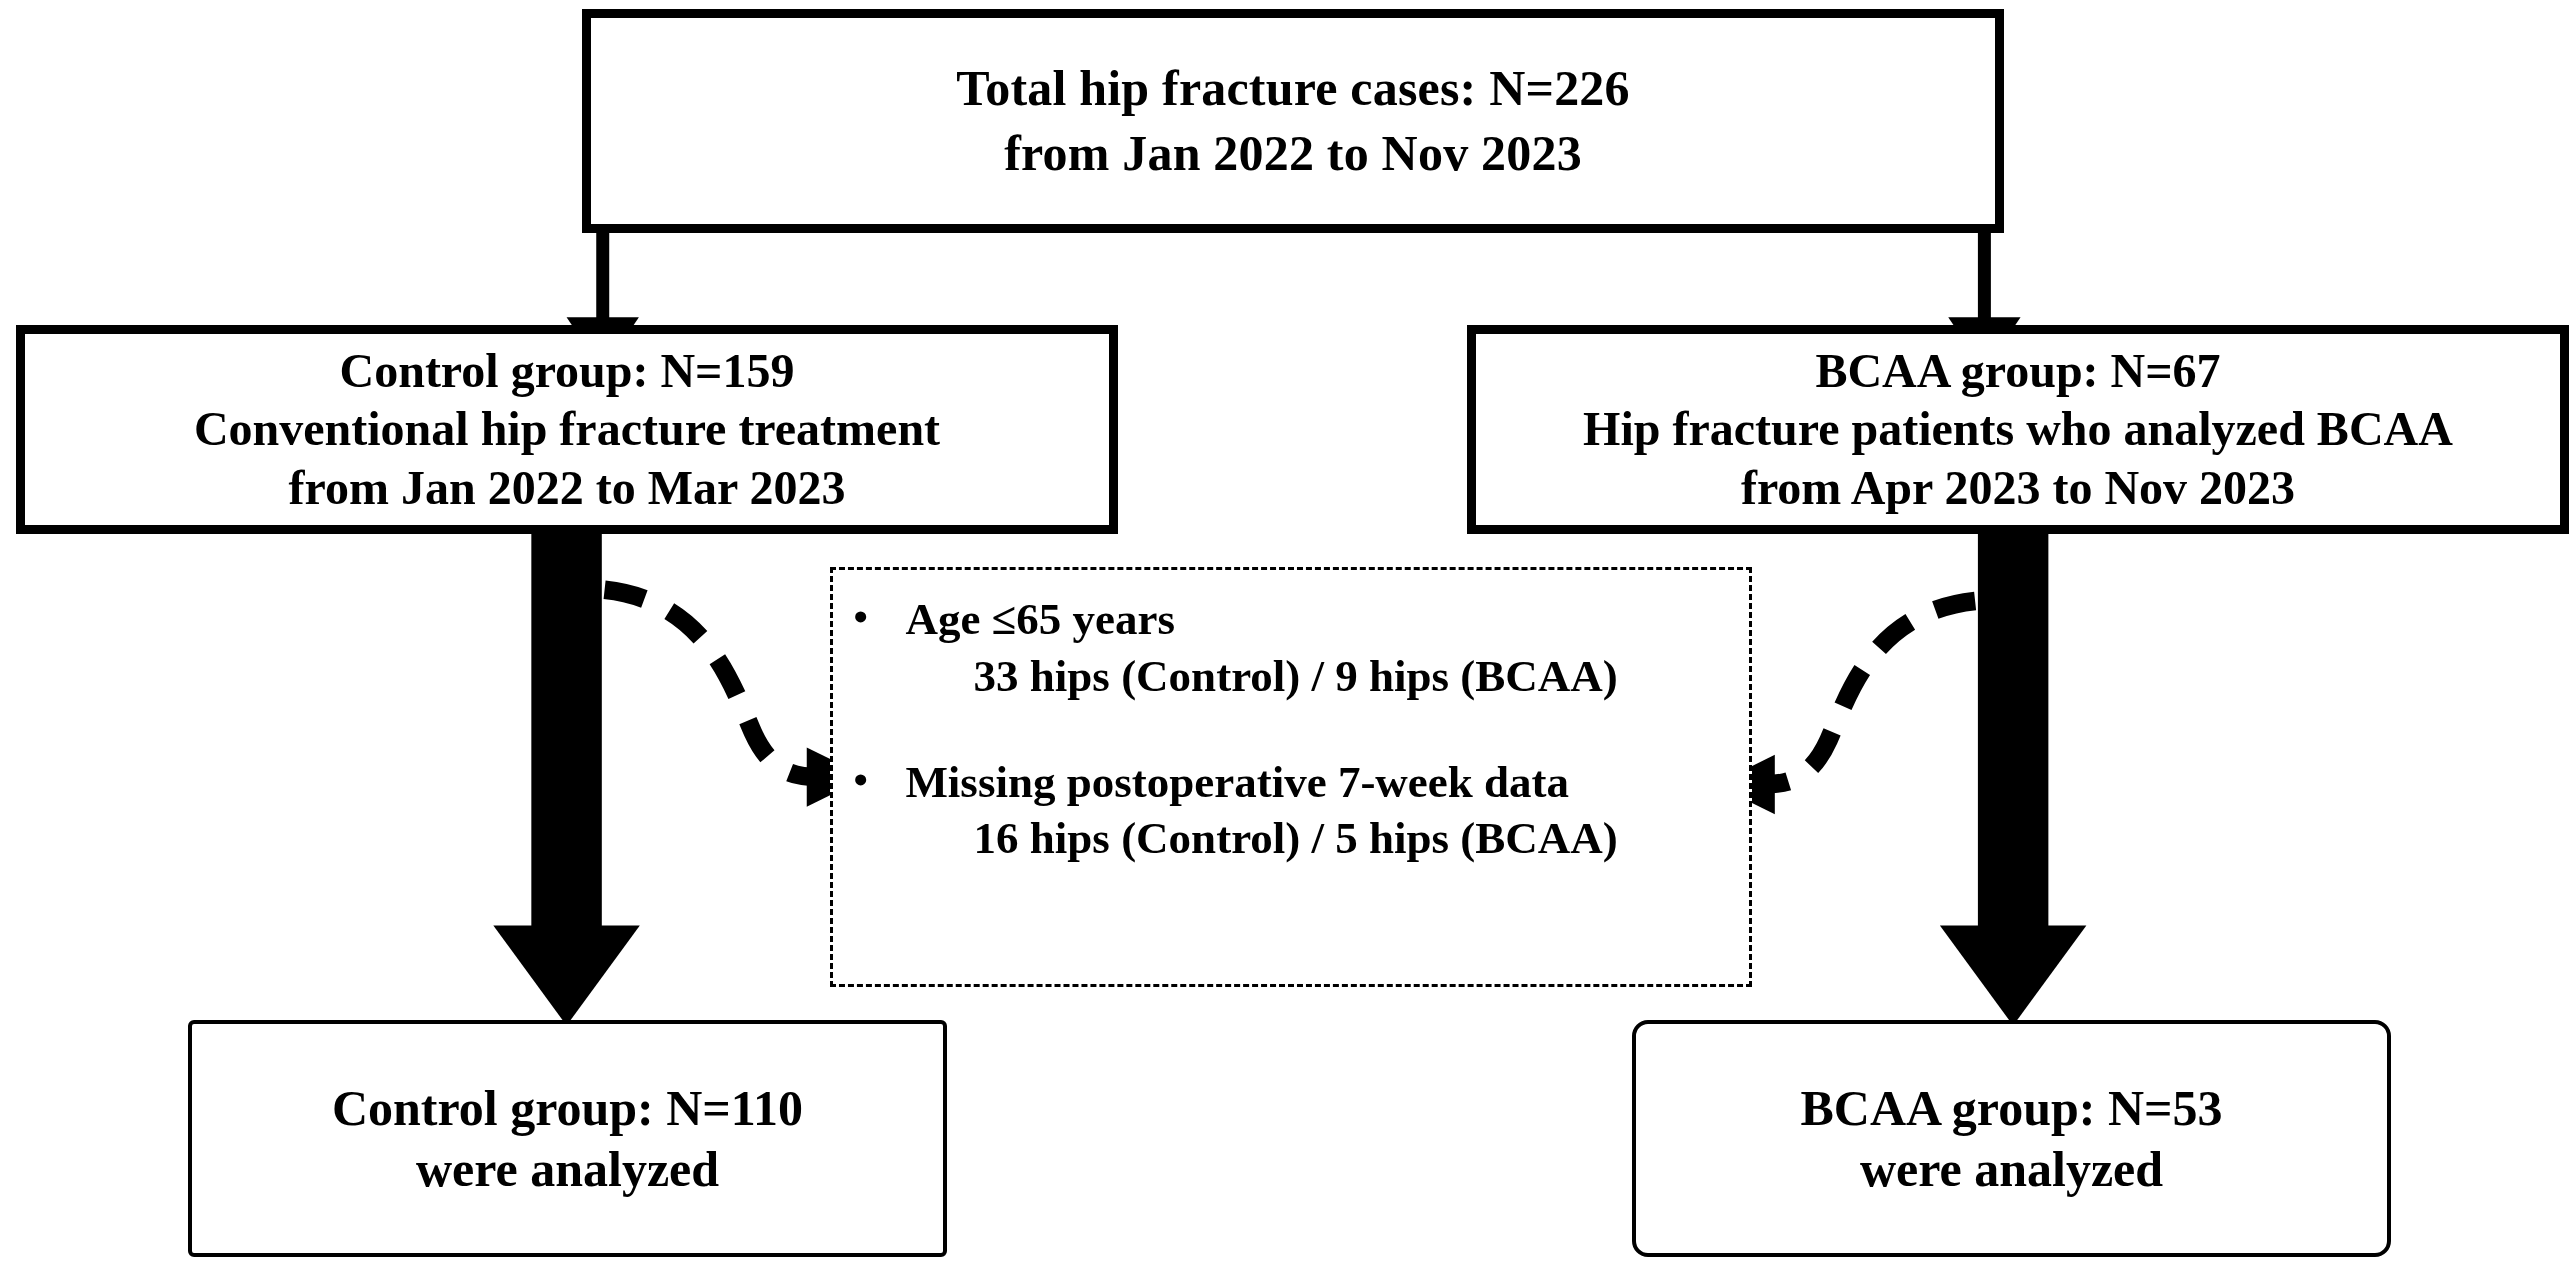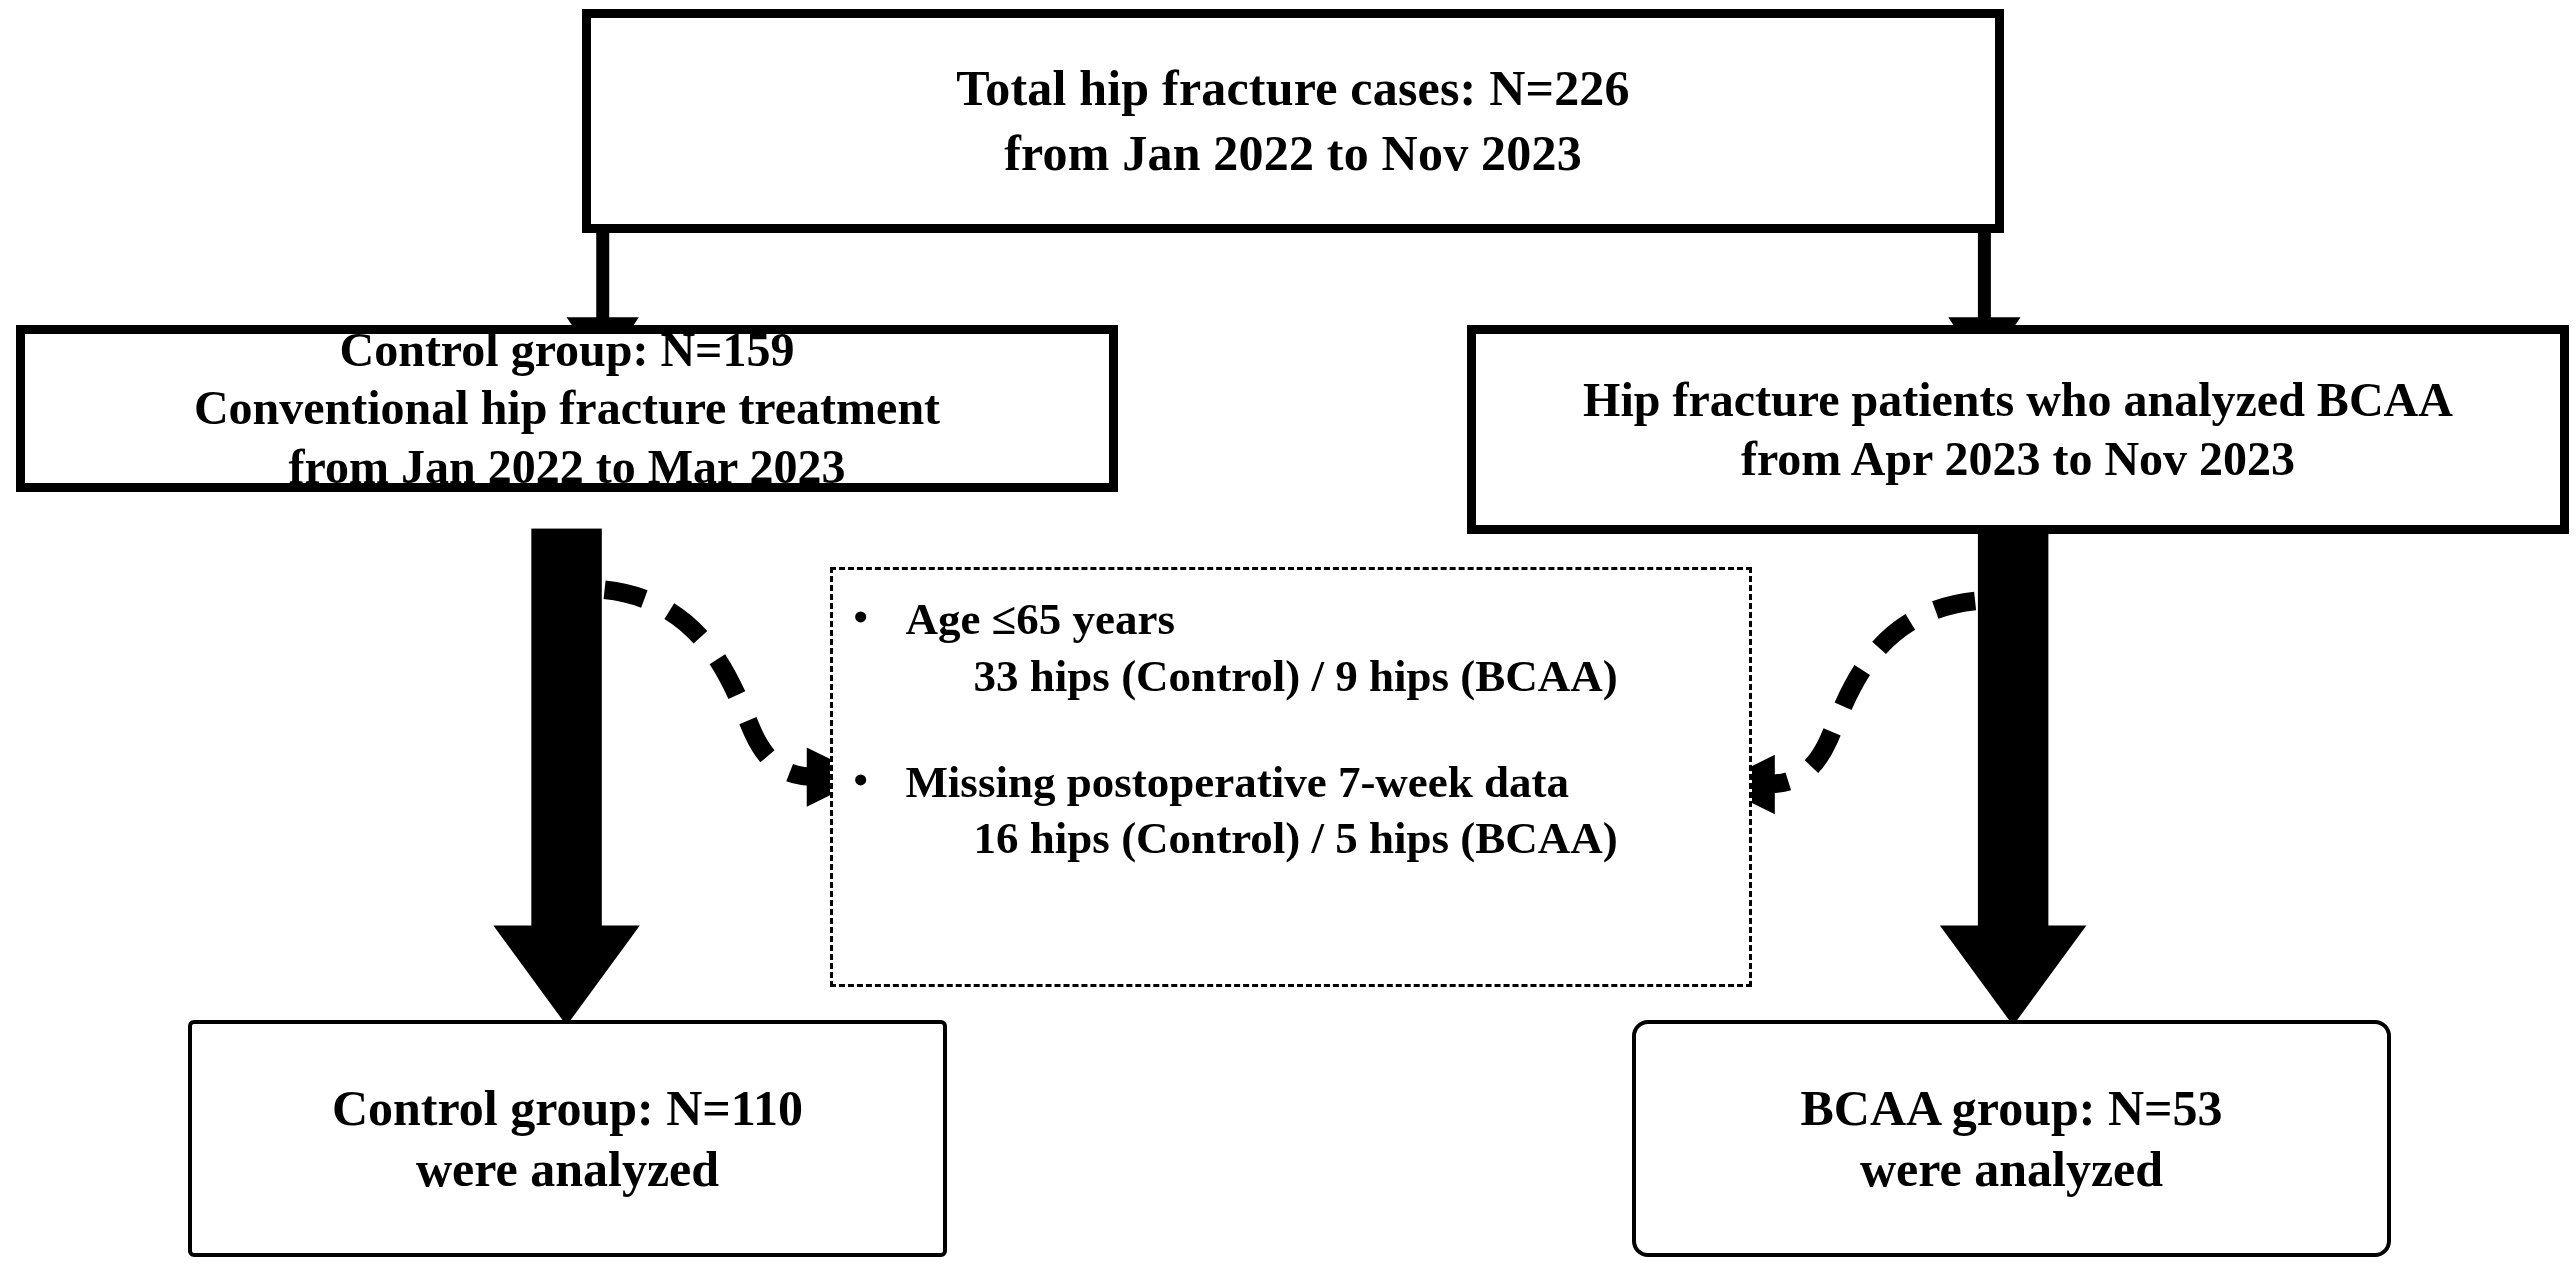--- a/index.html
+++ b/index.html
@@ -51,21 +51,21 @@
     border: 9.3px solid #000000;
     font-size: 50px;
     letter-spacing: 0.2px;
   }
   #box-total .line { line-height: 1.30; }
   
   #box-control-initial {
     left: 16px;
     top: 325px;
     width: 1102px;
-    height: 167px;
+    height: 209px;
     border: 9.3px solid #000000;
     font-size: 48px;
   }
   
   #box-bcaa-initial {
     left: 1467px;
     top: 325px;
     width: 1102px;
     height: 209px;
     border: 9.3px solid #000000;
@@ -186,20 +186,21 @@
     <span class="line">from Jan 2022 to Nov 2023</span>
   </div>
 
   <div class="node-box" id="box-control-initial">
     <span class="line">Control group: N=159</span>
     <span class="line">Conventional hip fracture treatment</span>
     <span class="line">from Jan 2022 to Mar 2023</span>
   </div>
 
   <div class="node-box" id="box-bcaa-initial">
+    <span class="line">BCAA group: N=67</span>
     <span class="line">Hip fracture patients who analyzed BCAA</span>
     <span class="line">from Apr 2023 to Nov 2023</span>
   </div>
 
   <div id="box-exclusion">
 
     <div class="excl-item">
       <div class="excl-head">
         <span class="excl-bullet">•</span>
         <span>Age ≤65 years</span>

